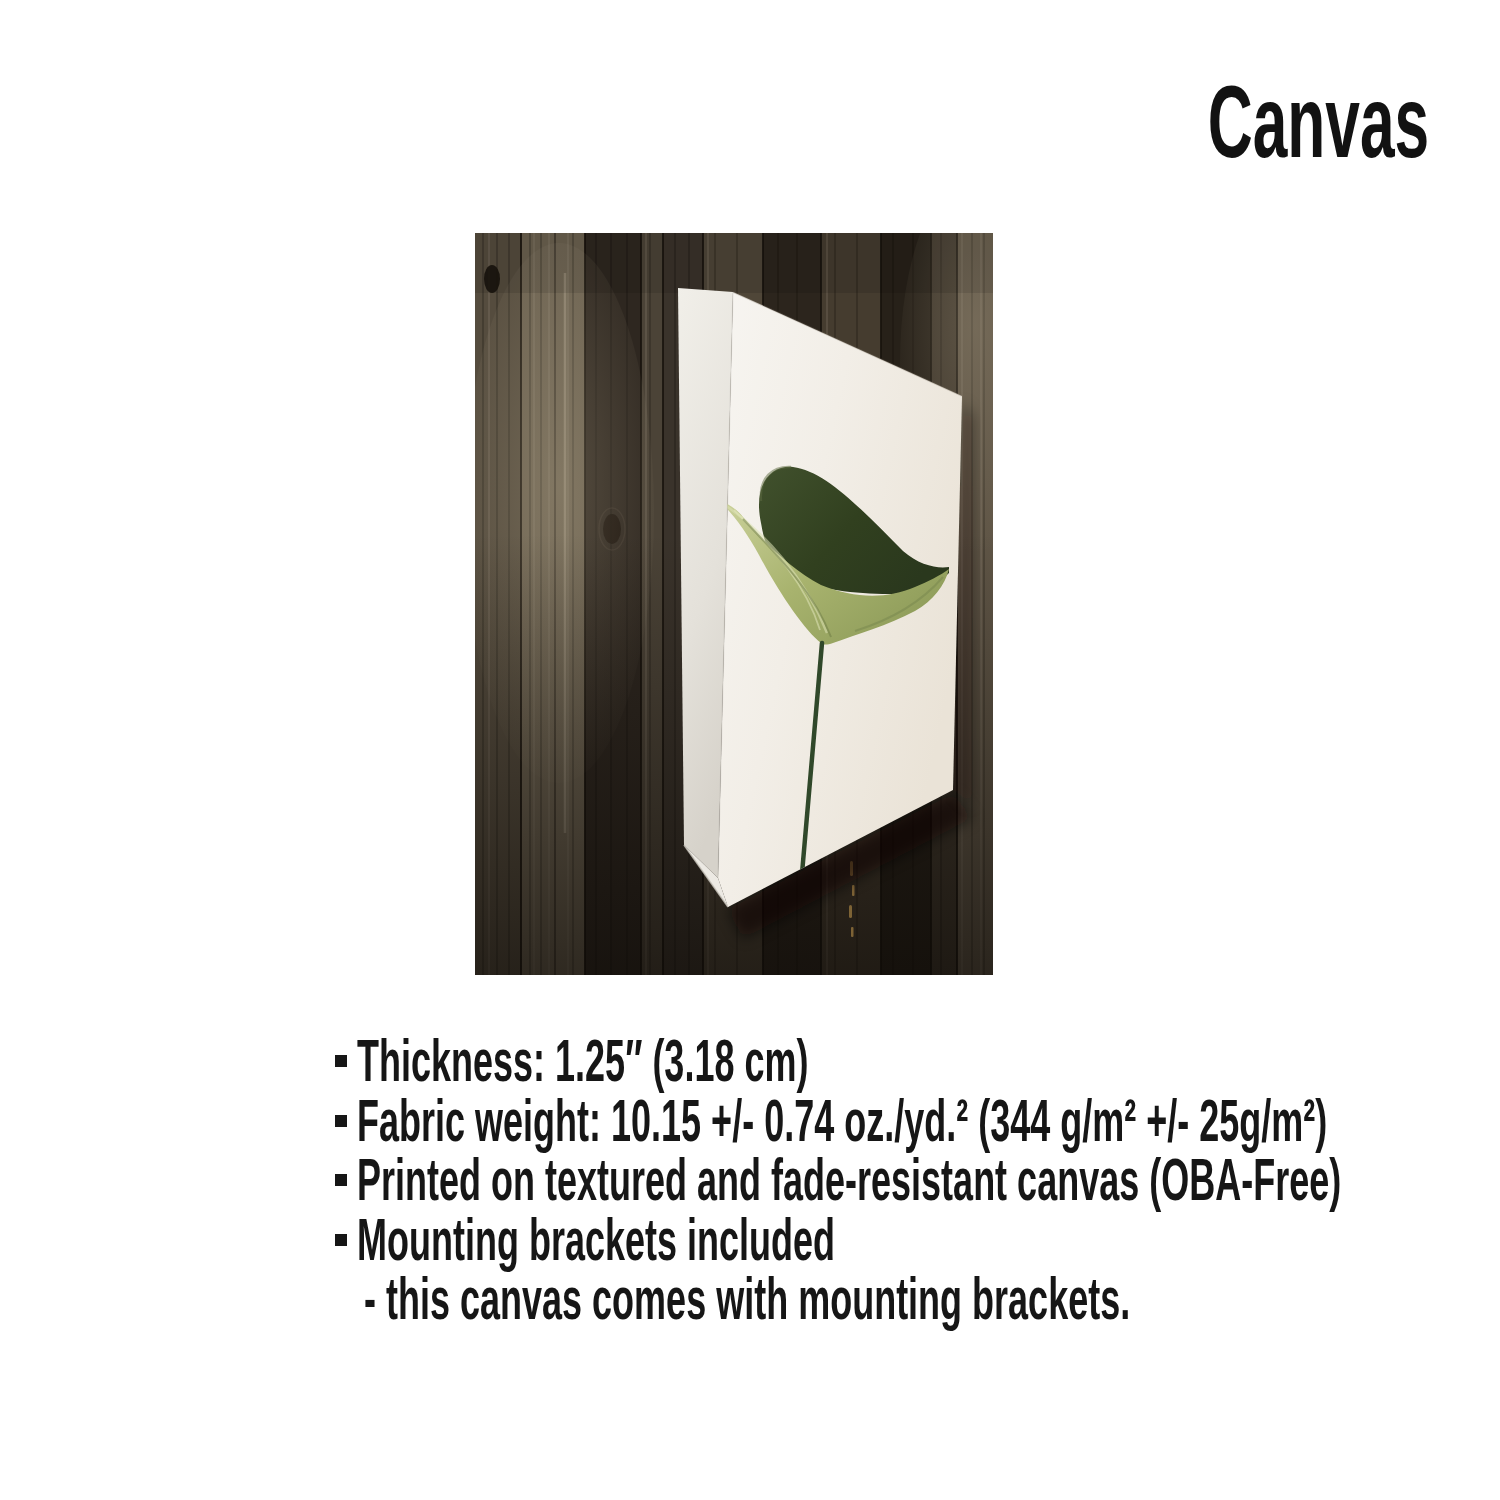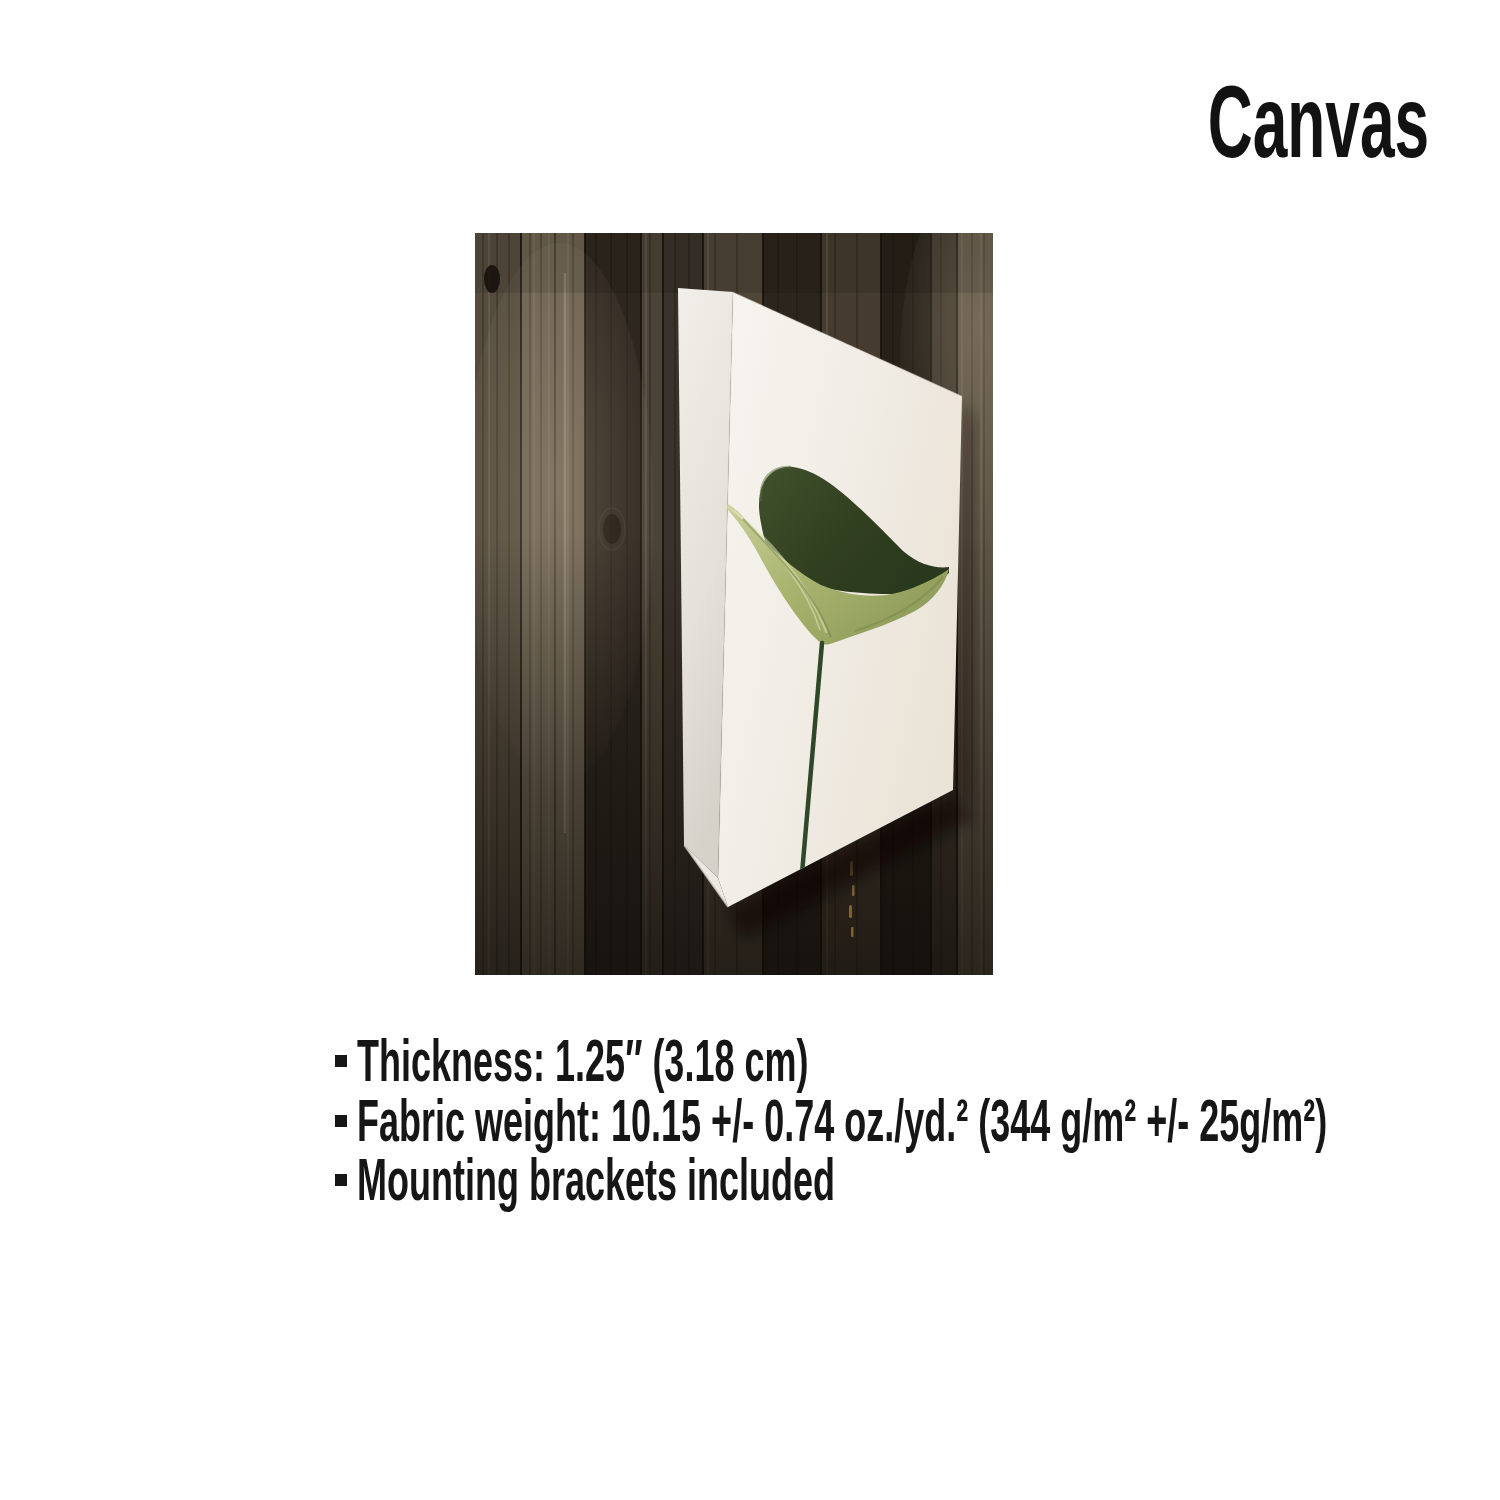--- a/index.html
+++ b/index.html
@@ -240,15 +240,22 @@
   <div class="spec-line">
     <span class="square"></span>
     <span class="spec-text">Thickness: 1.25″ (3.18 cm)</span>
   </div>
   <div class="spec-line">
     <span class="square"></span>
     <span class="spec-text">Fabric weight: 10.15 +/- 0.74 oz./yd.² (344 g/m² +/- 25g/m²)</span>
   </div>
   <div class="spec-line">
     <span class="square"></span>
+    <span class="spec-text">Printed on textured and fade-resistant canvas (OBA-Free)</span>
+  </div>
+  <div class="spec-line">
+    <span class="square"></span>
     <span class="spec-text">Mounting brackets included</span>
   </div>
+  <div class="spec-line cont">
+    <span class="spec-text">- this canvas comes with mounting brackets.</span>
+  </div>
 </div>
 
 </body></html>

